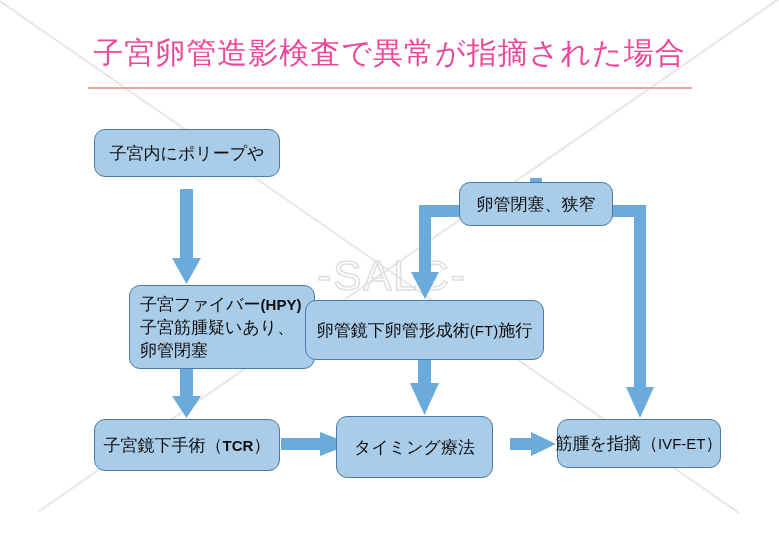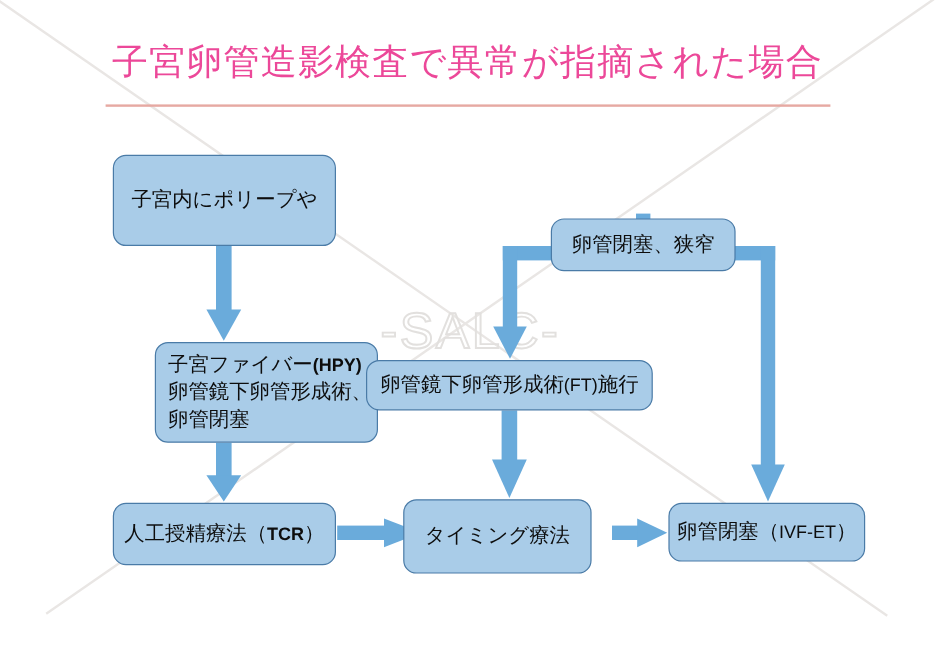--- a/index.html
+++ b/index.html
@@ -92,25 +92,25 @@
     font-size: 17px;
     line-height: 23px;
     z-index: 3;
   }
   .node .ln { white-space: nowrap; }
   .node.center { align-items: center; text-align: center; }
   .node.left   { align-items: flex-start; text-align: left; padding-left: 10px; }
   .lat { font-family: "Liberation Sans", sans-serif; font-weight: bold; font-size: 15px; }
   .lat-n { font-family: "Liberation Sans", sans-serif; font-size: 15px; }
 
-  #node-polyp  { left: 94px;  top: 129px; width: 186px; height: 76px; text-align: right; }
+  #node-polyp  { left: 94px;  top: 129px; width: 186px; height: 48px; text-align: right; }
   #node-fiber  { left: 94px;  top: 285px; width: 186px; height: 84px; margin-left: 35px; }
   #node-tcr    { left: 94px;  top: 419px; width: 186px; height: 52px; }
   #node-tubal  { left: 459px; top: 134px; width: 154px; height: 44px; margin-top: 48px; }
-  #node-ft     { left: 305px; top: 300px; width: 239px; height: 42px; align-items: center; }
+  #node-ft     { left: 305px; top: 300px; width: 239px; height: 60px; align-items: center; }
   #node-timing { left: 336px; top: 416px; width: 157px; height: 62px; }
   #node-ivf    { left: 557px; top: 419px; width: 164px; height: 49px; }
 </style>
 </head>
 <body>
 
 <div id="canvas">
 
   <div class="diag" id="diag-tl"></div>
   <div class="diag" id="diag-tr"></div>
@@ -166,37 +166,37 @@
       </g>
     </g>
   </svg>
 
   <div class="node center" id="node-polyp">
     <div class="ln">子宮内にポリープや</div>
   </div>
 
   <div class="node left" id="node-fiber">
     <div class="ln"><span>子宮ファイバー</span><span class="lat">(HPY)</span></div>
-    <div class="ln">卵管鏡下卵管形成術、</div>
+    <div class="ln">子宮筋腫疑いあり、</div>
     <div class="ln">卵管閉塞</div>
   </div>
 
   <div class="node center" id="node-tcr">
-    <div class="ln"><span>人工授精療法（</span><span class="lat">TCR</span><span>）</span></div>
+    <div class="ln"><span>子宮鏡下手術（</span><span class="lat">TCR</span><span>）</span></div>
   </div>
 
   <div class="node center" id="node-tubal">
     <div class="ln">卵管閉塞、狭窄</div>
   </div>
 
   <div class="node center" id="node-ft">
     <div class="ln"><span>卵管鏡下卵管形成術</span><span class="lat-n">(FT)</span><span>施行</span></div>
   </div>
 
   <div class="node center" id="node-timing">
     <div class="ln">タイミング療法</div>
   </div>
 
   <div class="node center" id="node-ivf">
-    <div class="ln"><span>卵管閉塞（</span><span class="lat-n">IVF-ET</span><span>）</span></div>
+    <div class="ln"><span>筋腫を指摘（</span><span class="lat-n">IVF-ET</span><span>）</span></div>
   </div>
 
 </div>
 
 </body></html>

